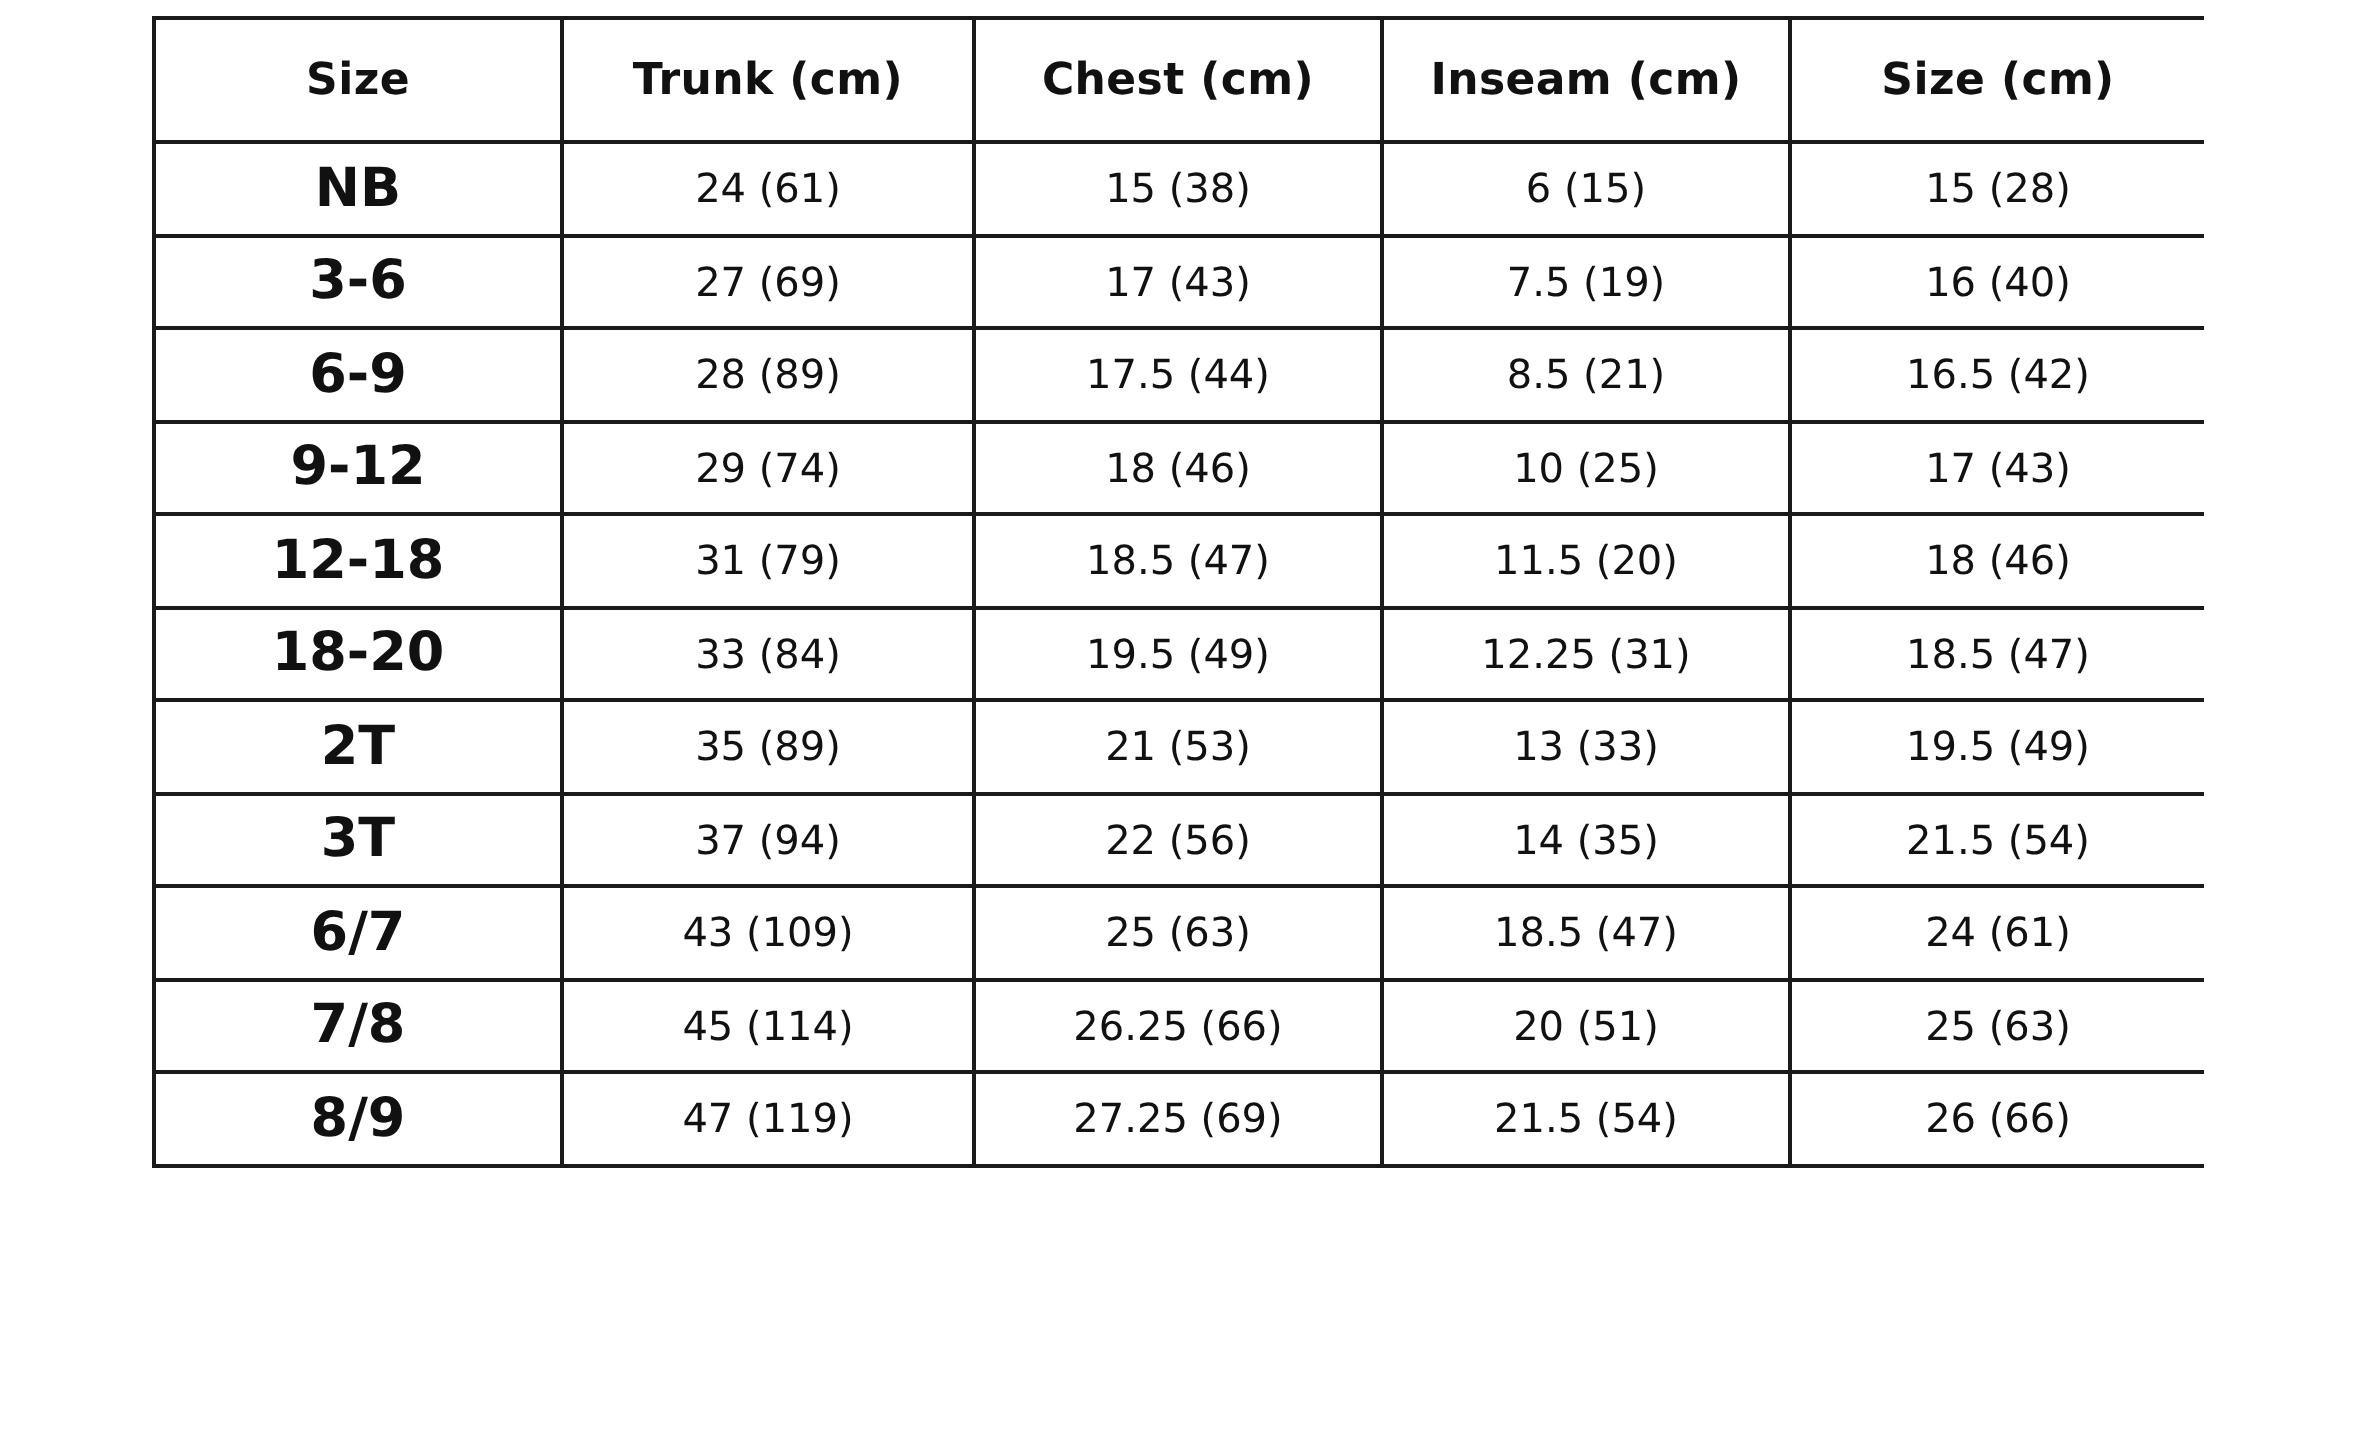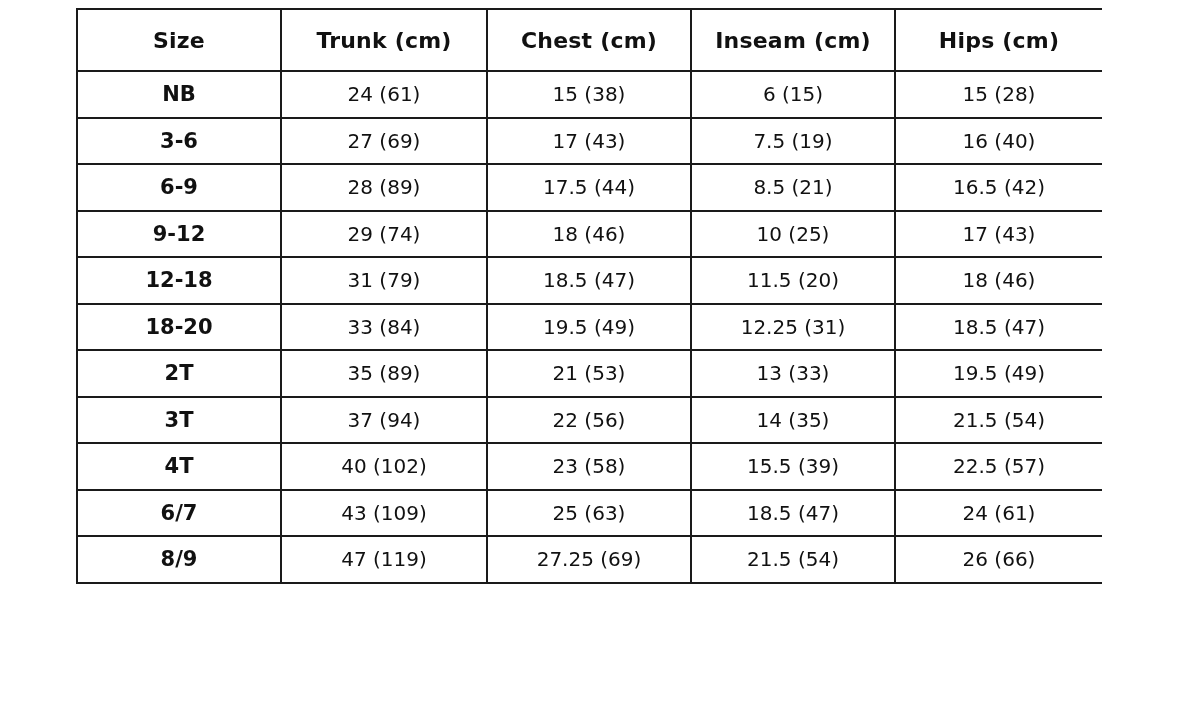--- a/index.html
+++ b/index.html
@@ -54,21 +54,21 @@
     font-weight: bold;
     letter-spacing: 0.2px;
   }
   table.size-chart tbody td {
     height: 42.5px;
     font-size: 20px;
     font-weight: normal;
   }
   table.size-chart tbody td.size-col {
     font-weight: bold;
-    font-size: 21px;
+    font-size: 27px;
   }
   col.c0 { width: 204px; }
   col.c1 { width: 206px; }
   col.c2 { width: 204px; }
   col.c3 { width: 204px; }
   col.c4 { width: 208px; }
 </style>
 </head>
 <body>
 
@@ -82,21 +82,21 @@
             <col class="c2">
             <col class="c3">
             <col class="c4">
         </colgroup>
         <thead>
           <tr>
             <th>Size</th>
             <th>Trunk (cm)</th>
             <th>Chest (cm)</th>
             <th>Inseam (cm)</th>
-            <th>Hips (cm)</th>
+            <th>Size (cm)</th>
           </tr>
         </thead>
         <tbody>
           <tr>
             <td class="size-col">NB</td>
             <td>24 (61)</td>
             <td>15 (38)</td>
             <td>6 (15)</td>
             <td>15 (28)</td>
           </tr>
@@ -143,32 +143,32 @@
             <td>19.5 (49)</td>
           </tr>
           <tr>
             <td class="size-col">3T</td>
             <td>37 (94)</td>
             <td>22 (56)</td>
             <td>14 (35)</td>
             <td>21.5 (54)</td>
           </tr>
           <tr>
-            <td class="size-col">4T</td>
-            <td>40 (102)</td>
-            <td>23 (58)</td>
-            <td>15.5 (39)</td>
-            <td>22.5 (57)</td>
-          </tr>
-          <tr>
             <td class="size-col">6/7</td>
             <td>43 (109)</td>
             <td>25 (63)</td>
             <td>18.5 (47)</td>
             <td>24 (61)</td>
+          </tr>
+          <tr>
+            <td class="size-col">7/8</td>
+            <td>45 (114)</td>
+            <td>26.25 (66)</td>
+            <td>20 (51)</td>
+            <td>25 (63)</td>
           </tr>
           <tr>
             <td class="size-col">8/9</td>
             <td>47 (119)</td>
             <td>27.25 (69)</td>
             <td>21.5 (54)</td>
             <td>26 (66)</td>
           </tr>
 
         </tbody>

